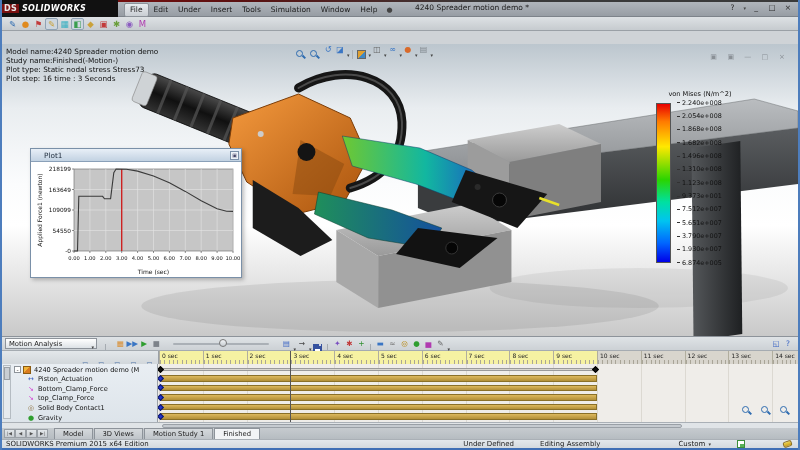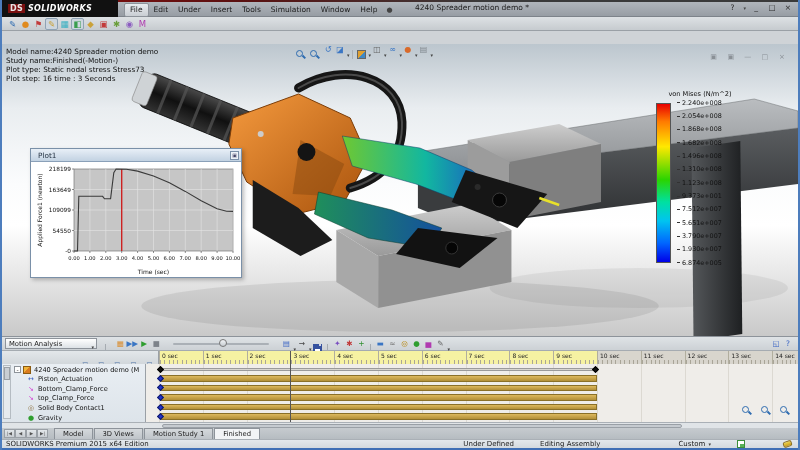--- a/index.html
+++ b/index.html
@@ -3,21 +3,21 @@
 <meta charset="utf-8">
 <style>
 *{box-sizing:border-box;margin:0;padding:0}
 html,body{width:800px;height:450px;overflow:hidden;background:#000}
 body{font-family:"DejaVu Sans","Liberation Sans",sans-serif;-webkit-user-select:none}
 #app{position:relative;width:800px;height:450px;background:#cfd3d7;border-left:2px solid #4d7dbd;border-right:2px solid #4d7dbd;overflow:hidden}
 
 
 #titlebar{position:absolute;left:0;top:0;width:100%;height:17px;background:linear-gradient(#b4b9bf,#979da4);border-bottom:1px solid #7d838a}
 #titlebar::before{content:"";position:absolute;left:0;top:0;width:100%;height:2px;background:linear-gradient(90deg,#8c1010,#5a1010 30%,#3a3a3a 60%)}
-#logo{position:absolute;left:0;top:0;width:116px;height:17px;background:#111;color:#fff;font-style:italic;font-weight:bold;font-size:8px;line-height:17px;padding-left:6px;letter-spacing:.3px}
+#logo{position:absolute;left:0;top:0;width:116px;height:17px;background:#111;color:#fff;font-style:italic;font-weight:bold;font-size:8px;line-height:17px;letter-spacing:.3px}
 #logo .ds{color:#e8e8e8;background:#7a1010;padding:0 2px;margin-right:3px;font-style:normal}
 #menubar{position:absolute;left:122px;top:3px;height:13px;font-size:7.5px;color:#1c1c1c;white-space:nowrap}
 .menu-item{display:inline-block;padding:1px 5px;line-height:10px}
 .menu-item.first{background:linear-gradient(#e8ecef,#c9ced3);border:1px solid #8d939a;border-radius:2px}
 #pin{color:#444;font-size:7px;margin-left:4px}
 #tb-title{position:absolute;left:470px;top:3px;transform:translateX(-50%);font-size:7.5px;color:#1a1a1a;white-space:nowrap}
 #searchbox{position:absolute;right:112px;top:2px;width:148px;height:12px;background:#fff;border:1px solid #7d838a;display:flex;align-items:center;padding:0 2px}
 #searchbox .sb-chip{width:8px;height:8px;background:#223a66;margin-right:3px;flex:none}
 #searchbox input{flex:1;border:none;outline:none;font-size:7px;color:#555;min-width:0;background:transparent;font-family:inherit}
 #searchbox .dd{font-size:5px;color:#555}
@@ -50,21 +50,21 @@
 .mag::before{content:"";position:absolute;left:0;top:0;width:5px;height:5px;border:1.5px solid #2f6cb0;border-radius:50%}
 .mag::after{content:"";position:absolute;left:6px;top:6.5px;width:4px;height:1.6px;background:#2f6cb0;transform:rotate(45deg)}
 .cube3{display:inline-block;width:9px;height:9px;vertical-align:middle;background:linear-gradient(135deg,#e0a030 50%,#3f88c5 50%);border:1px solid #666;margin:0 2px}
 .cube-o{display:inline-block;width:8px;height:8px;background:linear-gradient(135deg,#f0b43a 50%,#d97b20 50%);border:1px solid #8a5a10;vertical-align:middle;margin-right:3px;flex:none}
 .floppy{position:relative;display:inline-block;width:9px;height:9px;background:#35519e;vertical-align:middle;margin:0 2px}
 .floppy::after{content:"";position:absolute;left:2px;bottom:0;width:5px;height:4px;background:#fff}
 .floppy::before{content:"";position:absolute;right:1px;top:0;width:2px;height:2px;background:#cfd6e6}
 
 
 #plotwin{position:absolute;left:28px;top:104px;width:212px;height:130px;background:#fff;border:1px solid #7a90a8;box-shadow:2px 2px 4px rgba(0,0,0,.25)}
-.pw-title{height:13px;background:linear-gradient(#e8eff7,#c2d2e2);border-bottom:1px solid #8aa0b8;font-size:7.3px;color:#1c2a3a;line-height:13px;padding-left:7px;position:relative}
+.pw-title{height:13px;background:linear-gradient(#e8eff7,#c2d2e2);border-bottom:1px solid #8aa0b8;font-size:7.3px;color:#1c2a3a;line-height:13px;padding-left:13px;position:relative}
 .pw-close{position:absolute;right:2px;top:2px;width:9px;height:9px;background:#eef3f8;border:1px solid #7a90a8;font-size:5px;line-height:7px;text-align:center;color:#446}
 .pw-body{position:relative;width:100%;height:115px}
 
 
 #legend{position:absolute;left:638px;top:46px;width:156px;height:186px}
 .leg-title{font-size:6.6px;color:#111;text-align:center;width:120px}
 .leg-bar{position:absolute;left:16px;top:13px;width:15px;height:160px;border:1px solid #555;
 background:linear-gradient(180deg,#e80000 0%,#ff7a00 11%,#ffe800 27%,#2ad400 48%,#00e0a0 62%,#00c4f0 74%,#0066ff 88%,#0000e8 100%)}
 .leg-row{position:absolute;left:37px;font-size:6.4px;color:#111;white-space:nowrap;line-height:7px}
 .leg-row::before{content:"";display:inline-block;width:3px;height:1px;background:#333;vertical-align:middle;margin-right:2px}
@@ -83,21 +83,21 @@
 
 #mm-ruler{position:absolute;left:0;top:14px;width:100%;height:13px;background:#d8d5cd;overflow:hidden}
 #ruler-left{position:absolute;left:0;top:0;width:157px;height:13px;background:linear-gradient(#e3e7ea,#d2d7db);border-right:1px solid #9aa0a6;text-align:right;padding:1px 3px 0 0;z-index:3}
 .filter{display:inline-block;width:11px;font-size:7px;color:#4a6fa5;text-align:center}
 .cell{position:absolute;top:0;height:13px;background:#d8d5cd;border-left:1px solid #b1ae9e}
 .cell.yellow{background:#f6f2a2}
 .cell::after{content:"";position:absolute;left:0;right:0;bottom:0;height:4px;background-image:repeating-linear-gradient(90deg,#a9a598 0 1px,transparent 1px 4.37px)}
 .cell-label{font-size:6px;color:#222;padding:1px 0 0 2px;display:block;white-space:nowrap}
 
 #mm-body{position:absolute;left:0;top:27px;width:100%;height:58px;background:#efede9;overflow:hidden}
-#tree{position:absolute;left:0;top:0;width:144px;height:100%;background:linear-gradient(#e9eef3,#dde4ea);border-right:1px solid #9aa0a6;overflow:hidden}
+#tree{position:absolute;left:0;top:0;width:156px;height:100%;background:linear-gradient(#e9eef3,#dde4ea);border-right:1px solid #9aa0a6;overflow:hidden}
 #tree-vscroll{position:absolute;left:1px;top:1px;width:8px;height:54px;background:#e6eaee;border:1px solid #b5bcc2}
 #tree-vscroll .vthumb{position:absolute;left:0px;top:1px;width:6px;height:13px;background:#c9ced3;border:1px solid #9aa0a6}
 .trow{position:absolute;left:12px;right:0;height:9.6px;display:flex;align-items:center;font-size:6.6px;color:#111;white-space:nowrap;overflow:hidden}
 .texp{display:inline-block;width:7px;height:7px;border:1px solid #8d939a;background:#fff;font-size:6px;line-height:5px;text-align:center;color:#333;margin-right:2px;flex:none}
 .ticon{display:inline-block;width:10px;text-align:center;font-size:7px;margin-right:2px;flex:none}
 #tracks{position:absolute;left:156px;top:0;right:0;height:100%;background-color:#efede9;background-image:repeating-linear-gradient(90deg,#dcd9d2 0 1px,transparent 1px 43.8px);background-position:1px 0}
 .rootline{position:absolute;left:2px;width:437px;height:3px;border:1px solid #9a9a9a;background:#d8d6d0}
 .goldbar{position:absolute;left:2px;width:437px;height:6.6px;background:linear-gradient(#ddb95e,#b28f38);border:1px solid #8a7028}
 .dia{position:absolute;width:5px;height:5px;transform:rotate(45deg)}
 .dia.blue{background:#2233cc;border:1px solid #101a66}

